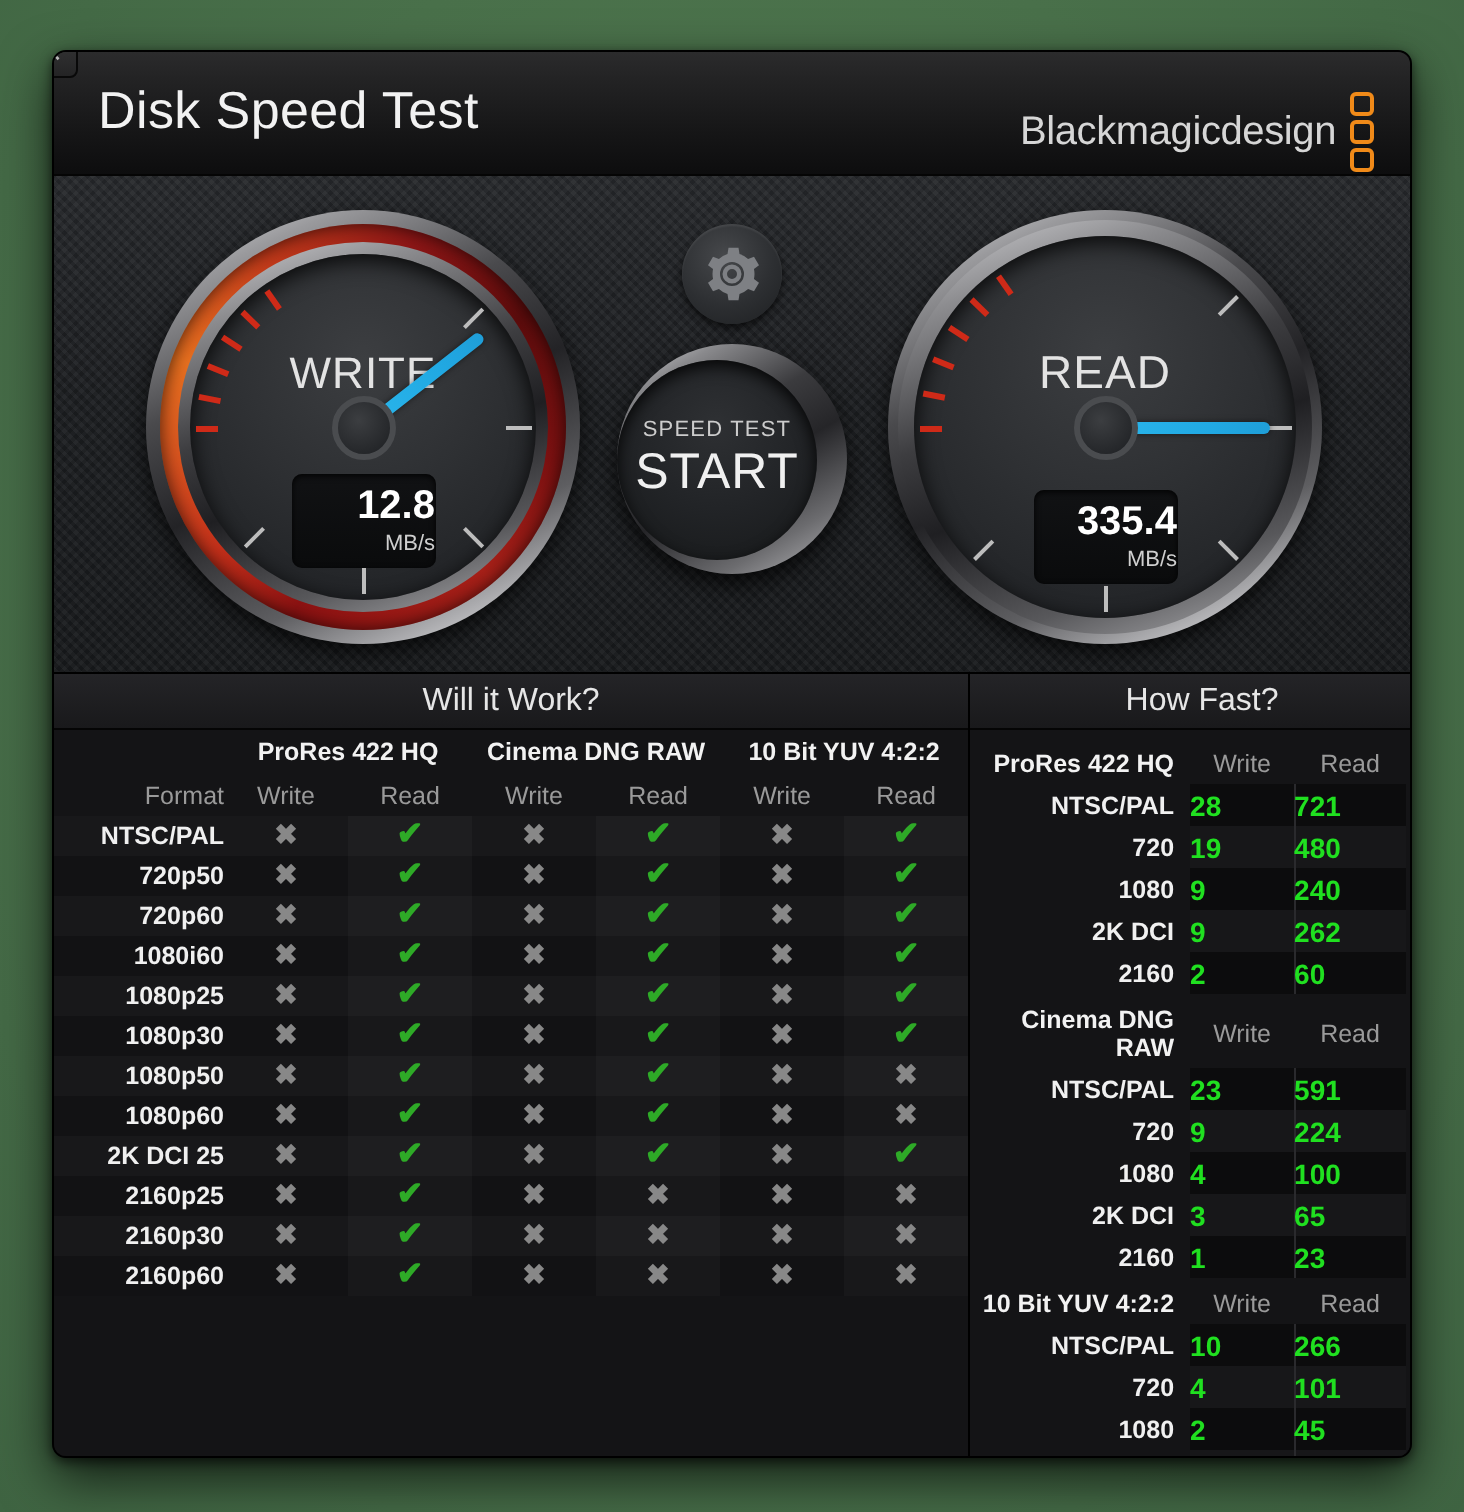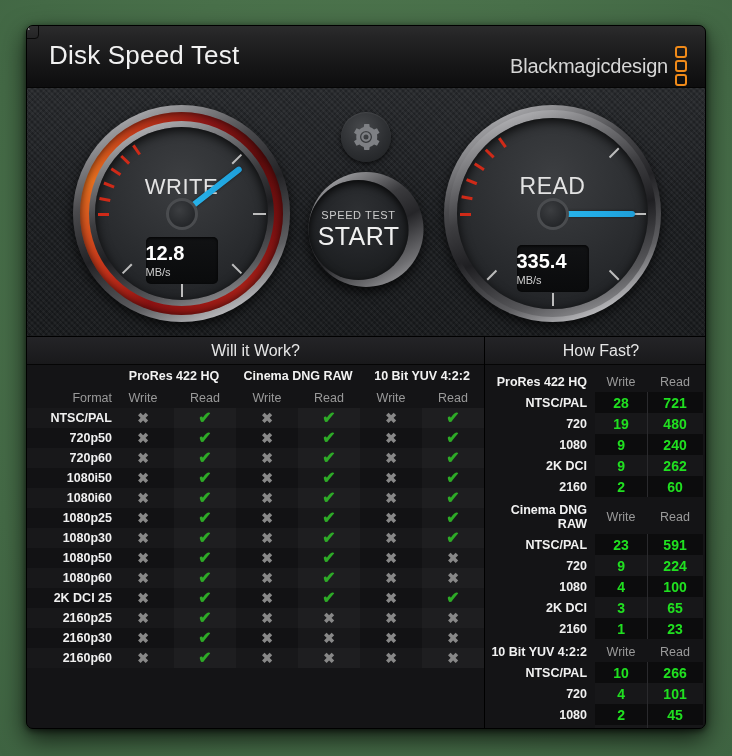--- a/index.html
+++ b/index.html
@@ -208,21 +208,21 @@
   }
 
   
   .readout {
     position: absolute;
     left: 50%;
     bottom: 9%;
     transform: translateX(-50%);
     width: 72px;
     padding: 5px 0 6px;
-    text-align: left;
+    text-align: right;
     border-radius: 5px;
     background: linear-gradient(to bottom,#111214,#0a0b0c);
     box-shadow: inset 0 1px 3px rgba(0,0,0,0.9);
     z-index: 6;
   }
   .readout-value { font-size: 20px; font-weight: bold; color: #ffffff; }
   .readout-unit  { font-size: 11px; color: #cfcfcf; margin-top: 1px; }
 
   
   #gear-btn {
@@ -336,21 +336,21 @@
     font-size: 12.5px; color: #9a9a9a; text-align: center;
     padding: 6px 0 3px 0; font-weight: normal;
   }
   .hf-fmt {
     font-size: 12.5px; font-weight: bold; color: #f0f0f0;
     text-align: right; padding-right: 8px;
     height: 21px; white-space: nowrap;
   }
   .hf-num {
     font-size: 14px; font-weight: bold; color: #20e020;
-    text-align: center; height: 21px;
+    height: 21px;
   }
   .hf-col-lbl { width: 104px; }
   .hf-col-w   { width: 52px; }
   .hf-col-r   { width: 56px; }
   .hf-table tbody tr:nth-child(odd) .hf-num  { background: #0c0c0d; }
   .hf-table tbody tr:nth-child(even) .hf-num { background: #171719; }
   .hf-num.rd { box-shadow: inset 1px 0 0 #2a2a2d; }
 </style>
 </head>
 <body>
@@ -495,29 +495,20 @@
             <tr>
               <td class="fmt-cell">720p60</td>
               <td class="mark-cell"><span class="mk no">✖</span></td>
               <td class="mark-cell shade"><span class="mk yes">✔</span></td>
               <td class="mark-cell"><span class="mk no">✖</span></td>
               <td class="mark-cell shade"><span class="mk yes">✔</span></td>
               <td class="mark-cell"><span class="mk no">✖</span></td>
               <td class="mark-cell shade"><span class="mk yes">✔</span></td>
             </tr>
             <tr>
-              <td class="fmt-cell">1080i50</td>
-              <td class="mark-cell"><span class="mk no">✖</span></td>
-              <td class="mark-cell shade"><span class="mk yes">✔</span></td>
-              <td class="mark-cell"><span class="mk no">✖</span></td>
-              <td class="mark-cell shade"><span class="mk yes">✔</span></td>
-              <td class="mark-cell"><span class="mk no">✖</span></td>
-              <td class="mark-cell shade"><span class="mk yes">✔</span></td>
-            </tr>
-            <tr>
               <td class="fmt-cell">1080i60</td>
               <td class="mark-cell"><span class="mk no">✖</span></td>
               <td class="mark-cell shade"><span class="mk yes">✔</span></td>
               <td class="mark-cell"><span class="mk no">✖</span></td>
               <td class="mark-cell shade"><span class="mk yes">✔</span></td>
               <td class="mark-cell"><span class="mk no">✖</span></td>
               <td class="mark-cell shade"><span class="mk yes">✔</span></td>
             </tr>
             <tr>
               <td class="fmt-cell">1080p25</td>

